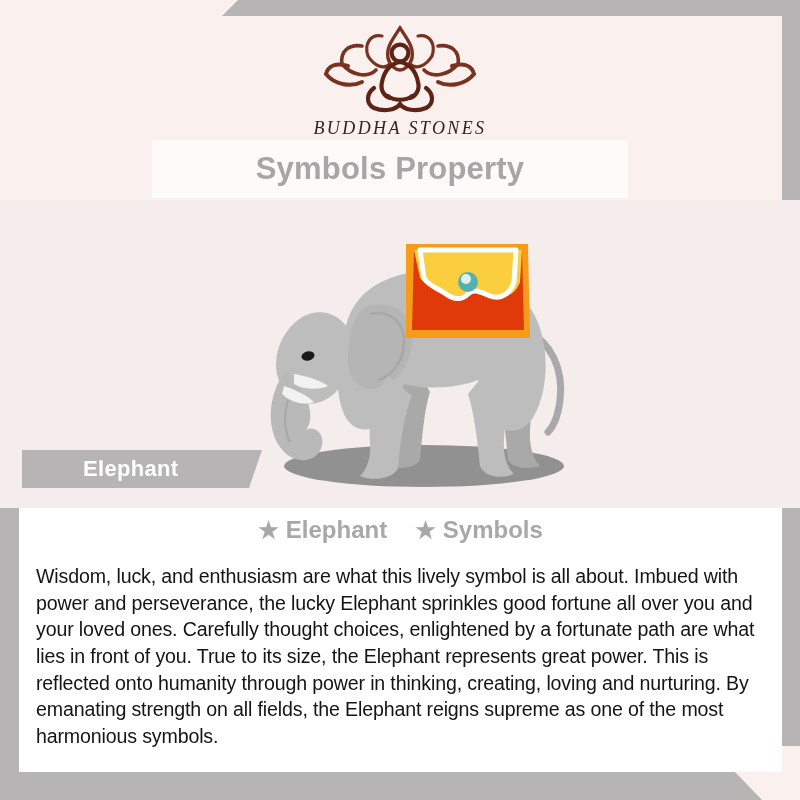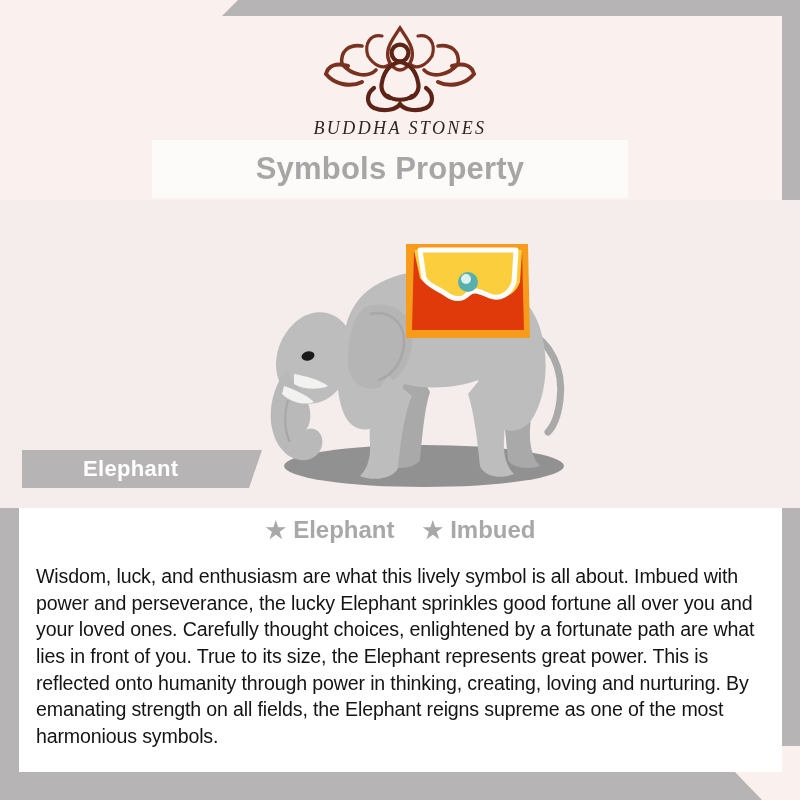--- a/index.html
+++ b/index.html
@@ -192,19 +192,19 @@
   </div>
 
   <div class="content-panel">
     <div class="attr-row">
       <div class="attr">
         <span class="star">★</span>
         <span>Elephant</span>
       </div>
       <div class="attr">
         <span class="star">★</span>
-        <span>Imbued</span>
+        <span>Symbols</span>
       </div>
     </div>
     <p class="body-copy">Wisdom, luck, and enthusiasm are what this lively symbol is all about. Imbued with power and perseverance, the lucky Elephant sprinkles good fortune all over you and your loved ones. Carefully thought choices, enlightened by a fortunate path are what lies in front of you. True to its size, the Elephant represents great power. This is reflected onto humanity through power in thinking, creating, loving and nurturing. By emanating strength on all fields, the Elephant reigns supreme as one of the most harmonious symbols.</p>
   </div>
 
 </div>
 
 </body></html>

